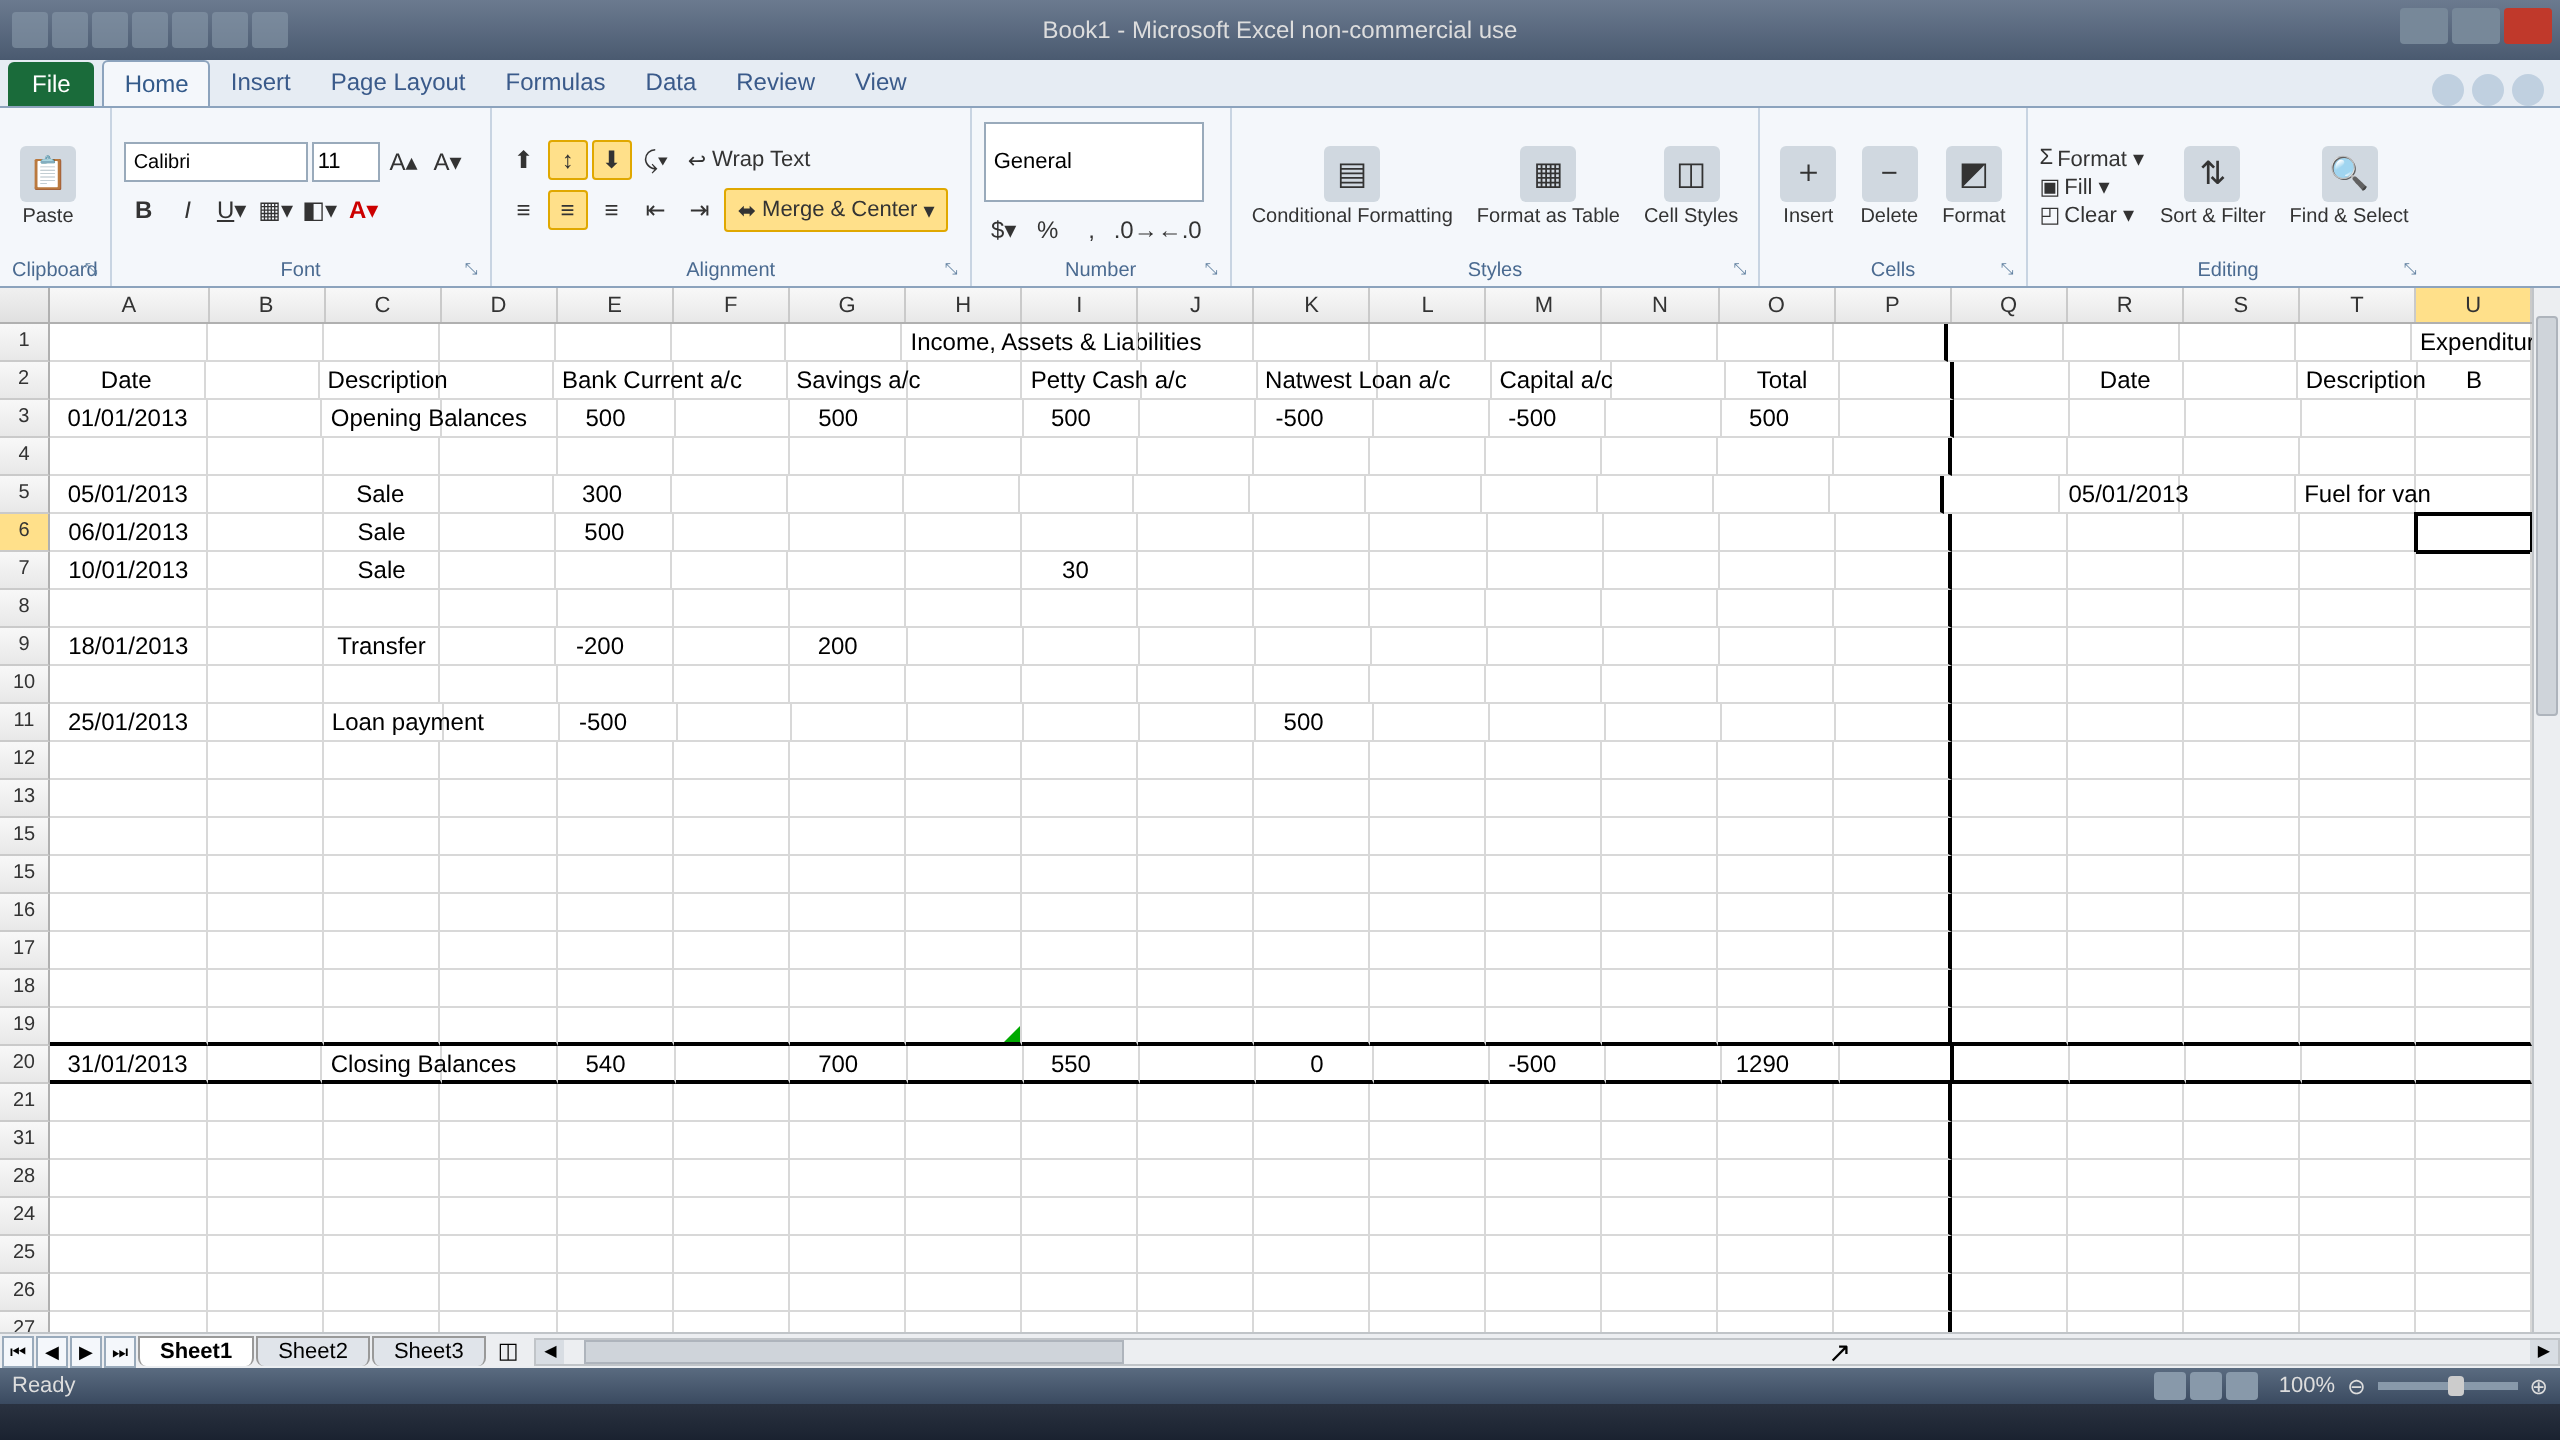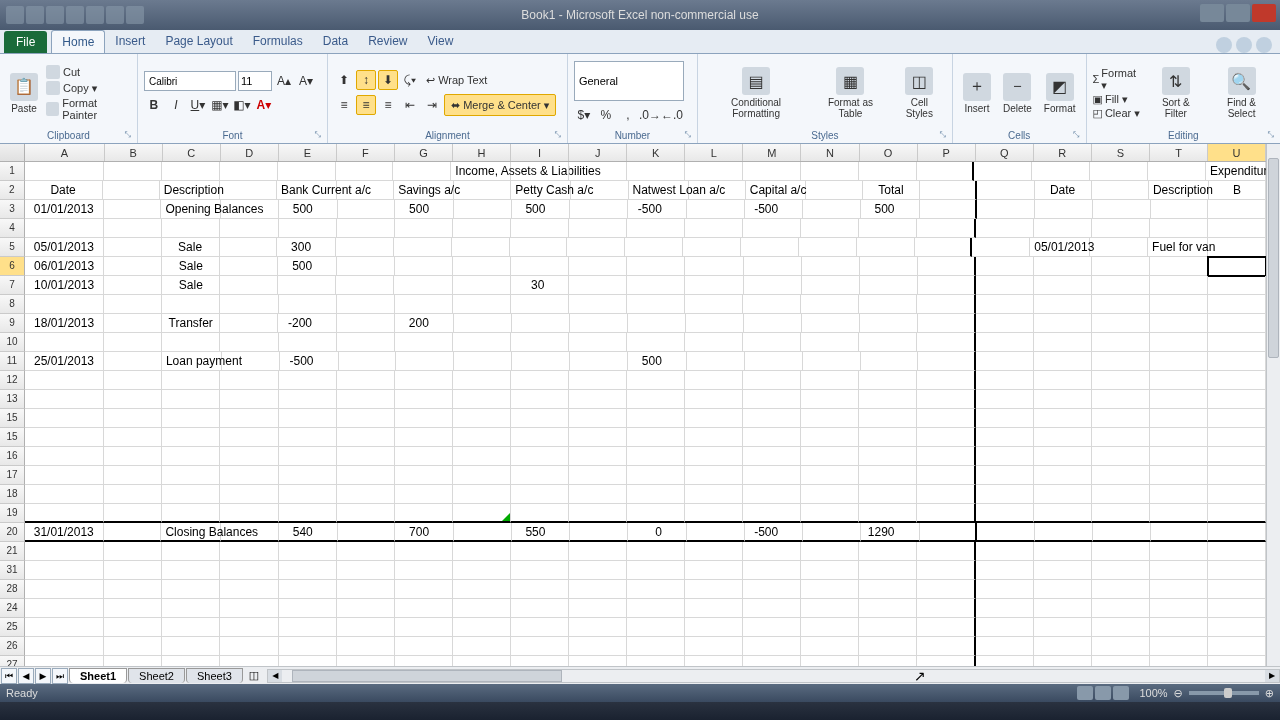--- a/index.html
+++ b/index.html
@@ -134,34 +134,20 @@
   </div>
 </div>
 
 <div class="ribbon">
 
   <div class="ribbon-group">
     <div class="ribbon-group-body">
       <div class="big-btn">
         <div class="ic">📋</div>
         <span class="lbl">Paste</span>
-      </div>
-      <div class="clip-list">
-        <div>
-            <span class="ci"></span>
-            <span>Cut</span>
-          </div>
-        <div>
-            <span class="ci"></span>
-            <span>Copy ▾</span>
-          </div>
-        <div>
-            <span class="ci"></span>
-            <span>Format Painter</span>
-          </div>
       </div>
     </div>
     <div class="ribbon-group-label">Clipboard</div>
   </div>
 
   <div class="ribbon-group" style="min-width:190px">
     <div class="ribbon-group-body">
       <div class="font-box">
         <div class="font-row">
           <input class="font-select" value="Calibri" style="">

